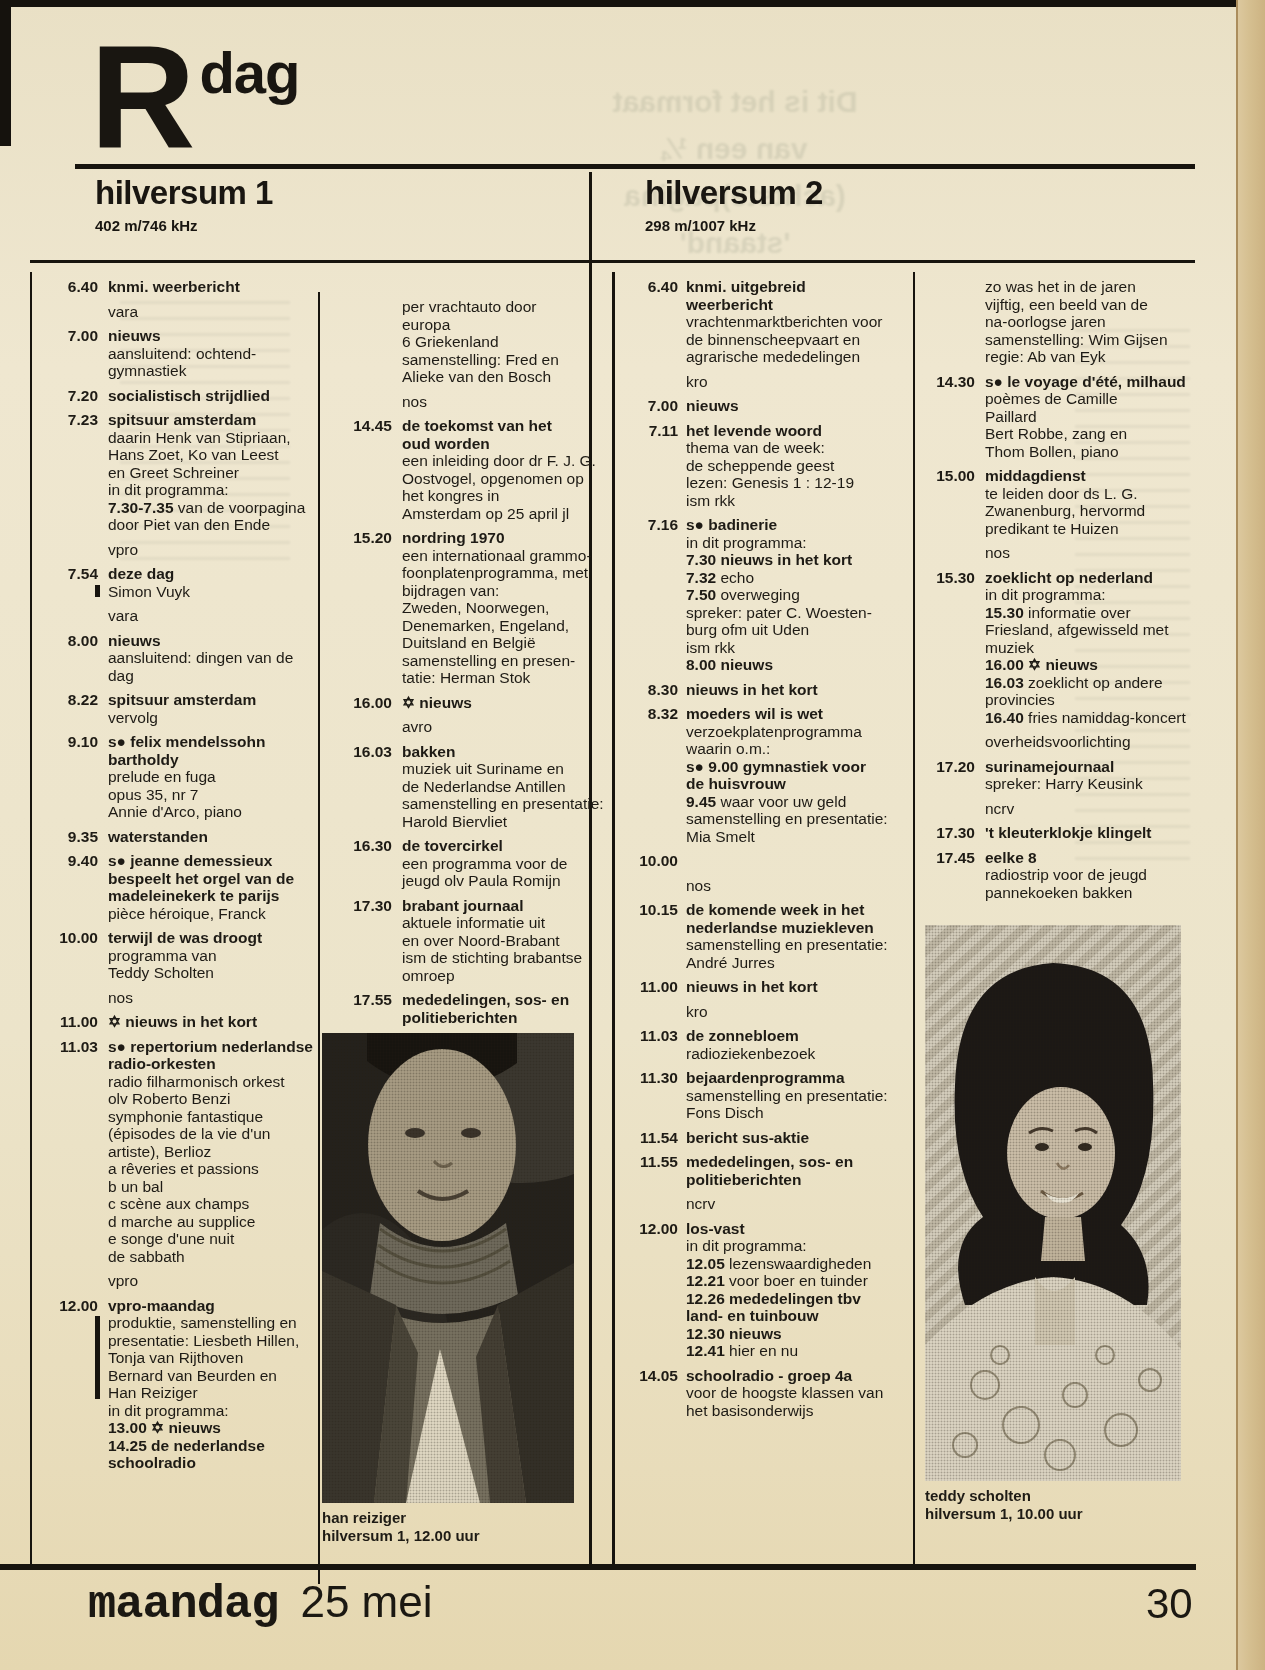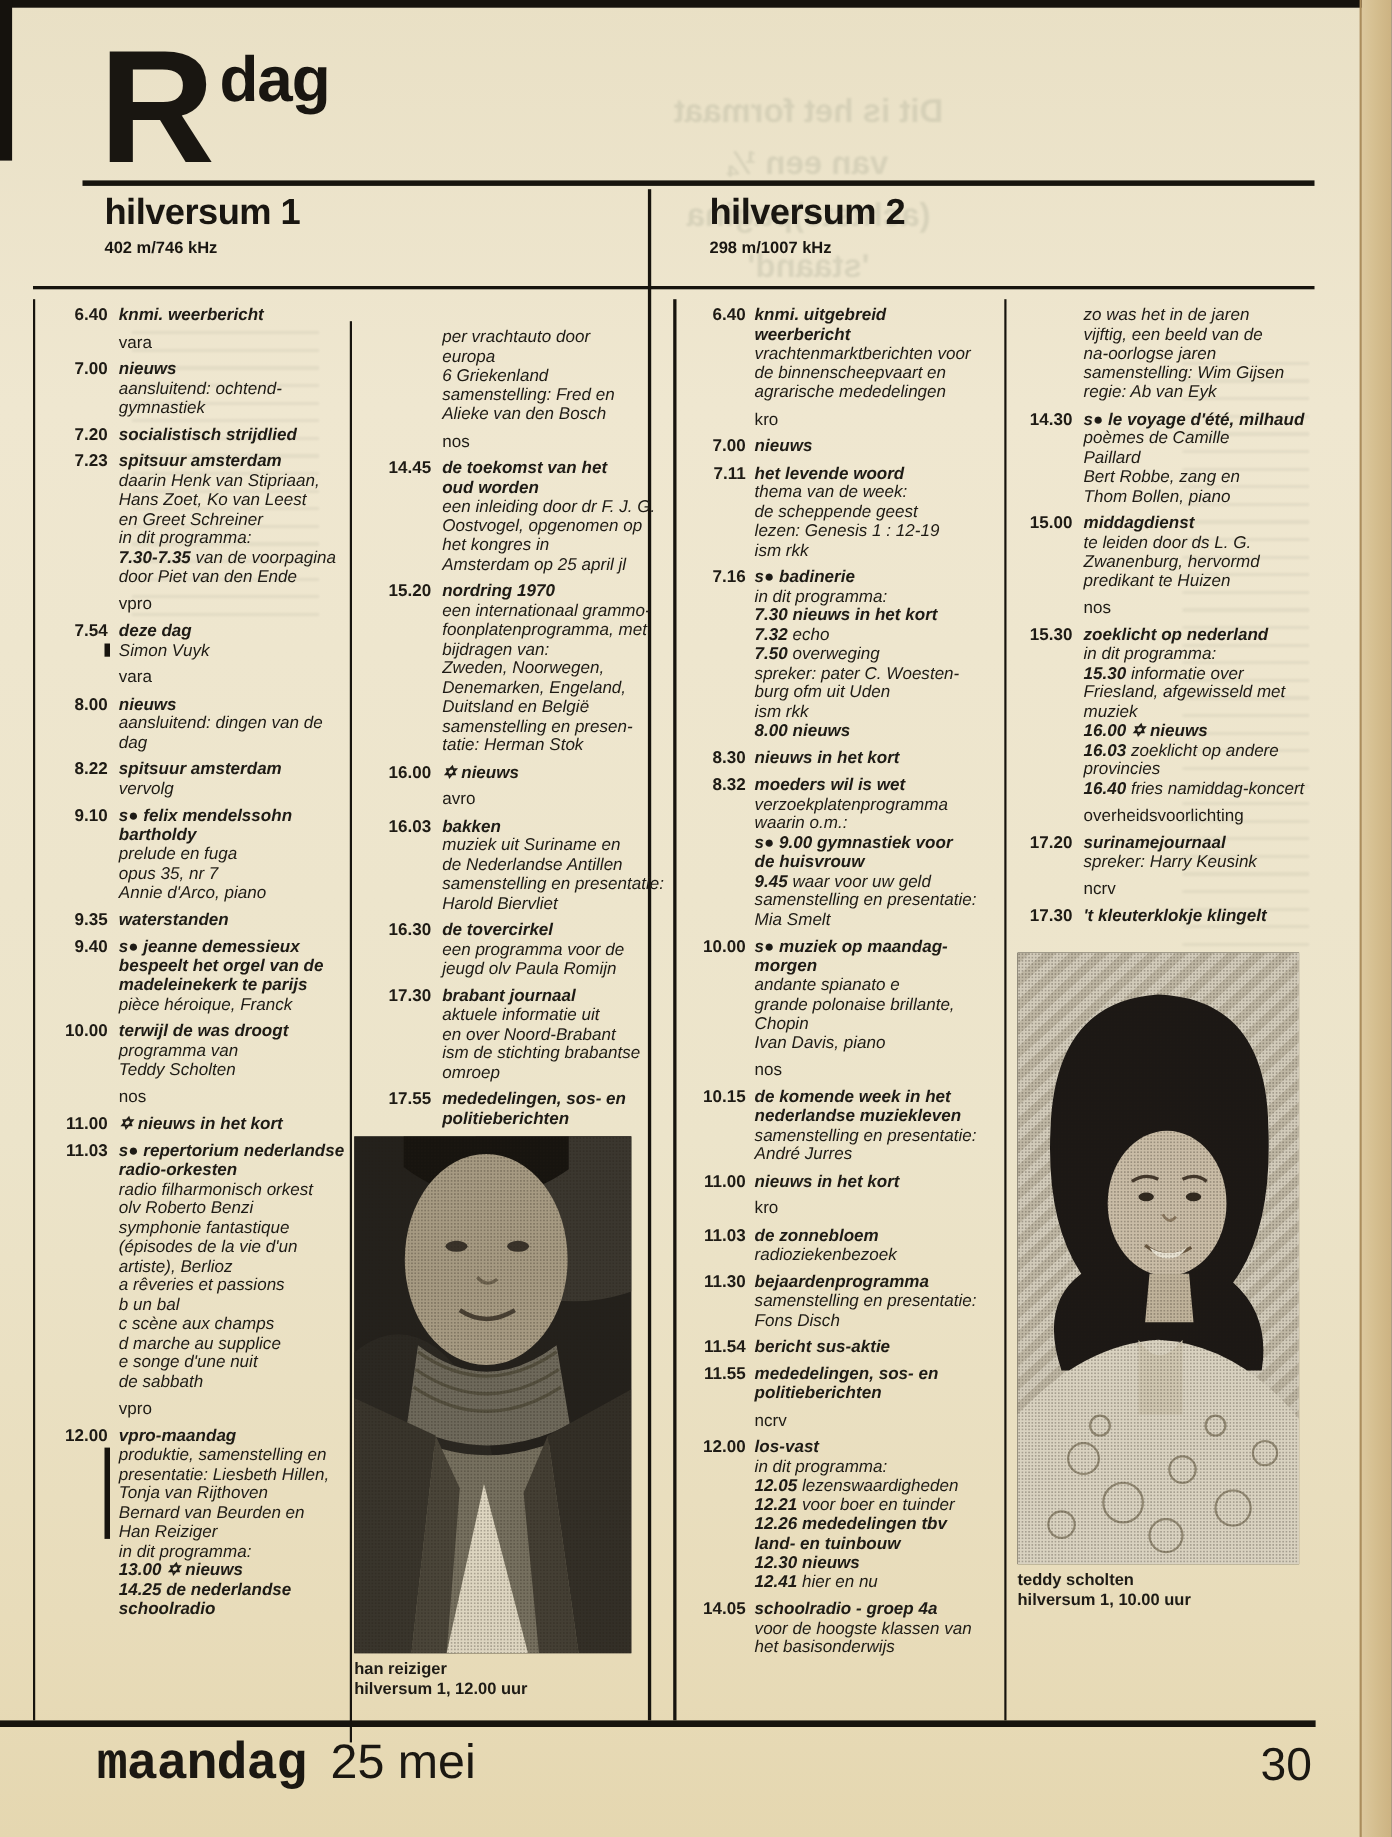--- a/index.html
+++ b/index.html
@@ -19,21 +19,21 @@
   
   .col{position:absolute;top:272px;height:1292px;border-left:2px solid #17140e;
        padding:6px 0 0 8px;--tw:58px;--gap:10px;box-sizing:border-box;}
   #col0{left:30px;width:286px;}
   #col1{left:318px;width:268px;padding-left:16px;margin-top:20px;--tw:56px;}
   #col2{left:612px;width:300px;border-left-width:3px;padding-left:8px;--tw:55px;--gap:8px;}
   #col3{left:913px;width:282px;padding-left:6px;--tw:54px;}
   .prog{display:grid;grid-template-columns:var(--tw) 1fr;column-gap:var(--gap);
         margin-bottom:7px;font-size:15.5px;line-height:17.5px;}
   .time{font-weight:bold;text-align:right;white-space:nowrap;}
-  .body{position:relative;font-style:italic;}
+  .body{position:relative;}
   .t{font-weight:bold;white-space:nowrap;}
   .l{white-space:nowrap;}
   .br{margin:6px 0 7px calc(var(--tw) + var(--gap));font-size:15.5px;line-height:17.5px;}
   .vbar{position:absolute;left:-13px;width:5px;background:#17140e;}
   
   .photo{position:relative;overflow:hidden;background:#26231e;}
   .photo::after{content:'';position:absolute;inset:0;
      background-image:radial-gradient(rgba(35,28,20,.28) .8px,transparent 1.1px);
      background-size:3px 3px;}
   .photo--han{margin:6px 0 0 -14px;width:252px;height:470px;}
@@ -389,28 +389,20 @@
           <div class="l">waarin o.m.:</div>
           <div class="l"><b>s● 9.00 gymnastiek voor</b></div>
           <div class="l"><b>de huisvrouw</b></div>
           <div class="l"><b>9.45</b> waar voor uw geld</div>
           <div class="l">samenstelling en presentatie:</div>
           <div class="l">Mia Smelt</div>
         </div>
       </div>
       <div class="prog">
         <div class="time">10.00</div>
-        <div class="body">
-          <div class="t">s● muziek op maandag-</div>
-          <div class="t">morgen</div>
-          <div class="l">andante spianato e</div>
-          <div class="l">grande polonaise brillante,</div>
-          <div class="l">Chopin</div>
-          <div class="l">Ivan Davis, piano</div>
-        </div>
       </div>
       <div class="br">nos</div>
       <div class="prog">
         <div class="time">10.15</div>
         <div class="body">
           <div class="t">de komende week in het</div>
           <div class="t">nederlandse muziekleven</div>
           <div class="l">samenstelling en presentatie:</div>
           <div class="l">André Jurres</div>
         </div>
@@ -524,20 +516,28 @@
         <div class="body">
           <div class="t">surinamejournaal</div>
           <div class="l">spreker: Harry Keusink</div>
         </div>
       </div>
       <div class="br">ncrv</div>
       <div class="prog">
         <div class="time">17.30</div>
         <div class="body">
           <div class="t">'t kleuterklokje klingelt</div>
+        </div>
+      </div>
+      <div class="prog">
+        <div class="time">17.45</div>
+        <div class="body">
+          <div class="t">eelke 8</div>
+          <div class="l">radiostrip voor de jeugd</div>
+          <div class="l">pannekoeken bakken</div>
         </div>
       </div>
       <div class="photo photo--teddy"><svg width="256" height="556" viewBox="0 0 256 556" xmlns="http://www.w3.org/2000/svg">
     <defs>
       <pattern id="diag" width="16" height="16" patternTransform="rotate(48)" patternUnits="userSpaceOnUse">
         <rect width="16" height="16" fill="#d2cbba"></rect>
         <rect width="8" height="16" fill="#bfb7a4"></rect>
       </pattern>
     </defs>
     <rect width="256" height="556" fill="url(#diag)"></rect>

